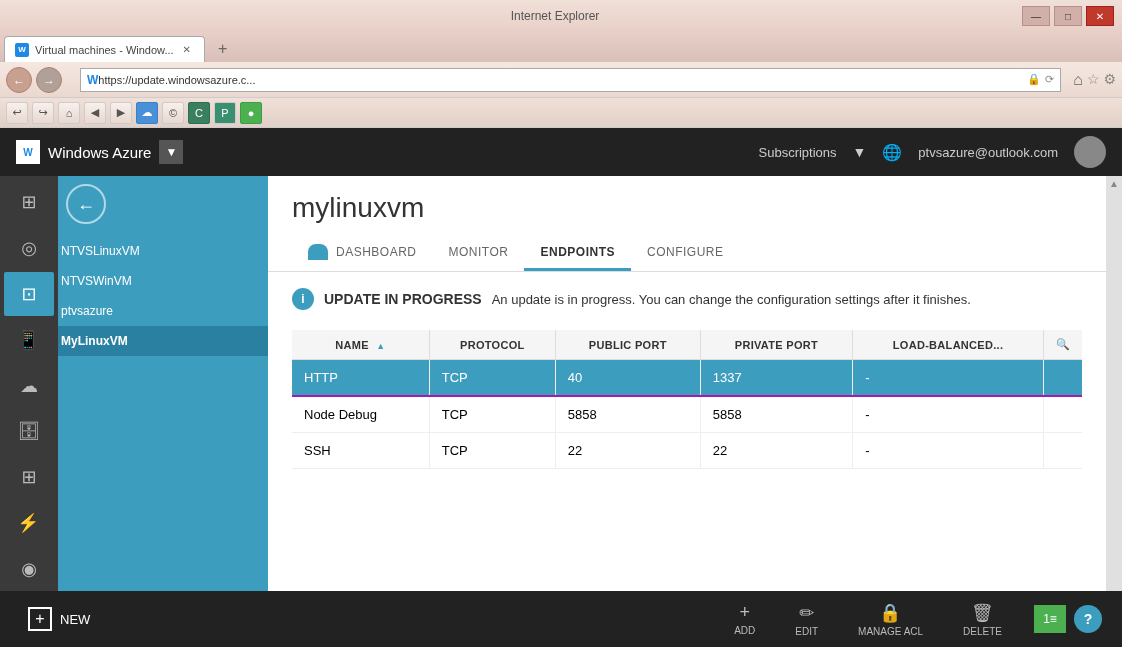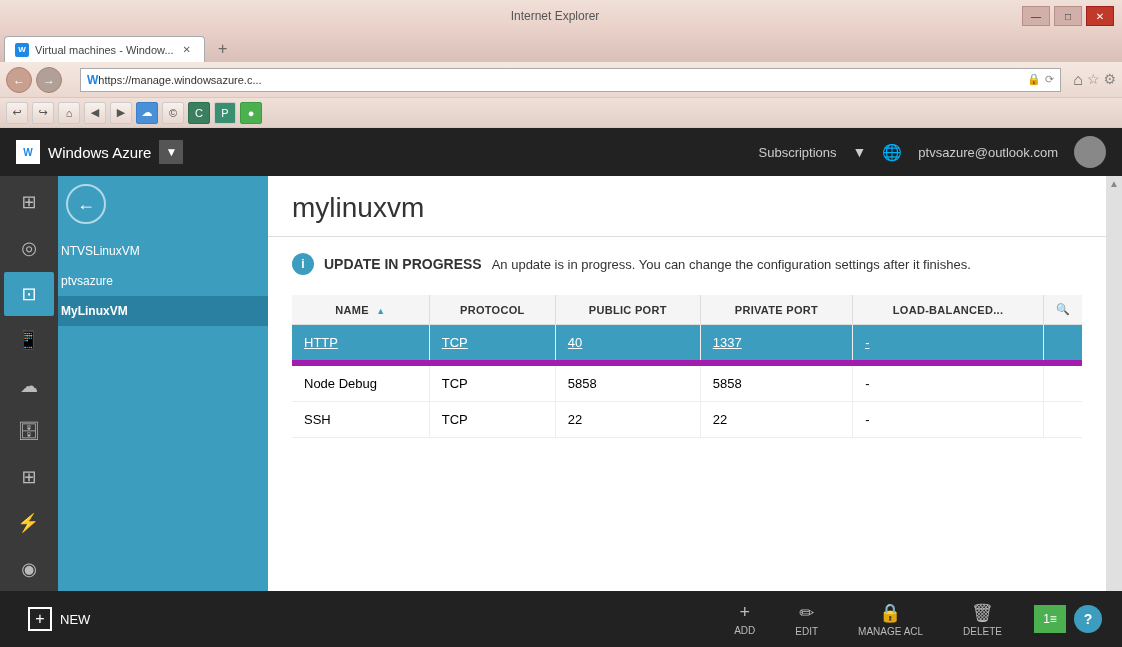--- a/index.html
+++ b/index.html
@@ -255,21 +255,21 @@
     .endpoints-table th:last-child { border-right: none; }
     .endpoints-table th .sort-icon { display: inline-block; margin-left: 4px; font-size: 9px; color: #3d9dbf; }
     .endpoints-table td {
       padding: 10px 12px;
       font-size: 13px;
       border-bottom: 1px solid #eee;
       border-right: 1px solid #eee;
     }
     .endpoints-table td:last-child { border-right: none; }
     .endpoints-table tr.selected td { background: #3d9dbf; color: white; }
-    .endpoints-table tr.selected td { border-bottom: 6px solid #a21caf; text-decoration: underline; }
+    .endpoints-table tr.selected td { border-bottom: 2px solid #a21caf; }
     .th-search { width: 32px; background: #f5f5f5; border: none; border-bottom: 1px solid #ddd; cursor: pointer; text-align: center; font-size: 14px; color: #555; }
 
     
     .azure-bottombar {
       background: #222;
       height: 56px;
       display: flex;
       align-items: center;
       padding: 0 20px;
       gap: 24px;
@@ -355,21 +355,21 @@
   </div>
 
   <div class="browser-toolbar">
     <div class="nav-btn">←</div>
     <div class="nav-btn" style="background:#b0a098;">→</div>
     <div style="width:10px;"></div>
     <div class="address-bar">
       <div class="address-favicon">
         <span style="color:#1e88e5;font-weight:bold;font-size:12px;">W</span>
       </div>
-      <span style="font-size:11px;color:#333;">https://manage.windowsazure.c...</span>
+      <span style="font-size:11px;color:#333;">https://update.windowsazure.c...</span>
       <div style="margin-left:auto;display:flex;gap:4px;align-items:center;">
         <span style="font-size:11px;color:#888;">🔒</span>
         <span style="font-size:11px;color:#888;cursor:pointer;">⟳</span>
       </div>
     </div>
     <div style="display:flex;gap:4px;margin-left:8px;">
       <span style="font-size:16px;color:#666;cursor:pointer;">⌂</span>
       <span style="font-size:14px;color:#888;cursor:pointer;">☆</span>
       <span style="font-size:14px;color:#888;cursor:pointer;">⚙</span>
     </div>
@@ -425,28 +425,44 @@
       </div>
 
       <div class="vm-panel">
         <div class="vm-panel-back">
           <div class="back-circle">
             <span>←</span>
           </div>
         </div>
         <div class="vm-list">
           <div class="vm-list-item">NTVSLinuxVM</div>
+          <div class="vm-list-item">NTVSWinVM</div>
           <div class="vm-list-item">ptvsazure</div>
           <div class="vm-list-item selected">MyLinuxVM</div>
         </div>
       </div>
 
       <div class="content-area">
         <div class="content-header">
           <div class="content-title">mylinuxvm</div>
+          <div class="content-tabs">
+            <div class="content-tab">
+              <div style="width:20px;height:16px;background:#3d9dbf;border-radius:8px 8px 0 0;position:relative;flex-shrink:0;"></div>
+              <span>DASHBOARD</span>
+            </div>
+            <div class="content-tab">
+              <span>MONITOR</span>
+            </div>
+            <div class="content-tab active">
+              <span>ENDPOINTS</span>
+            </div>
+            <div class="content-tab">
+              <span>CONFIGURE</span>
+            </div>
+          </div>
         </div>
 
         <div class="content-body">
 
           <div class="update-notice">
             <div class="info-icon">i</div>
             <span class="update-label">UPDATE IN PROGRESS</span>
             <span>An update is in progress. You can change the configuration settings after it finishes.</span>
           </div>
 

